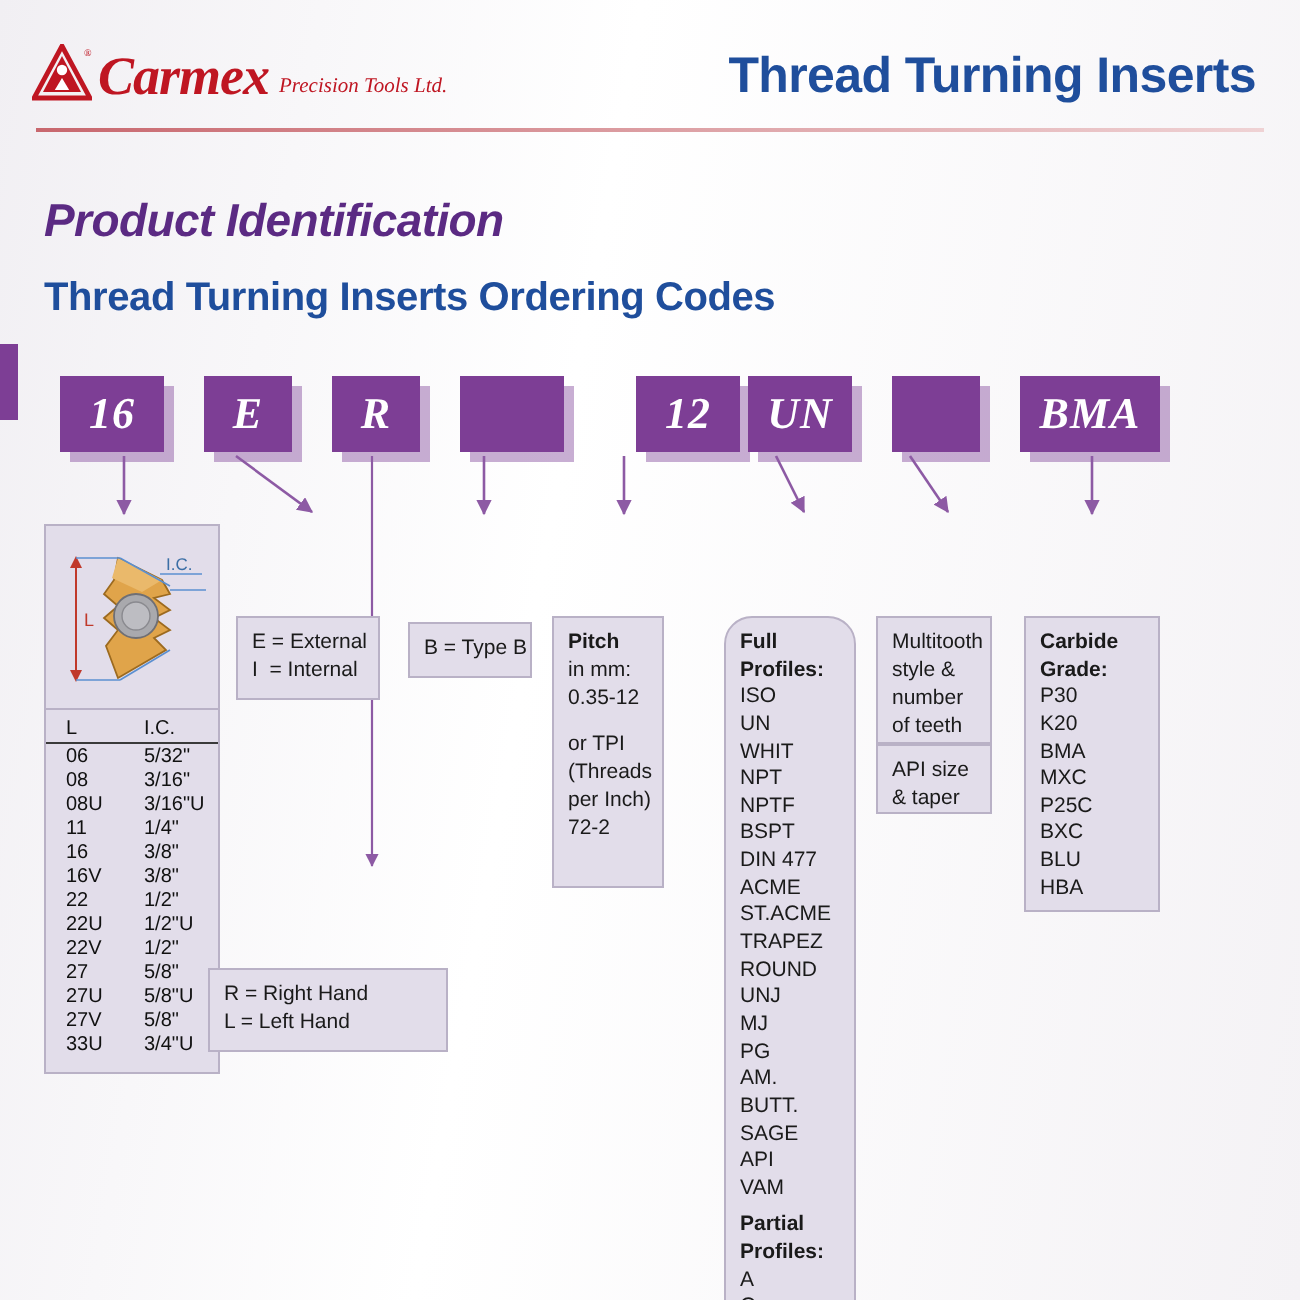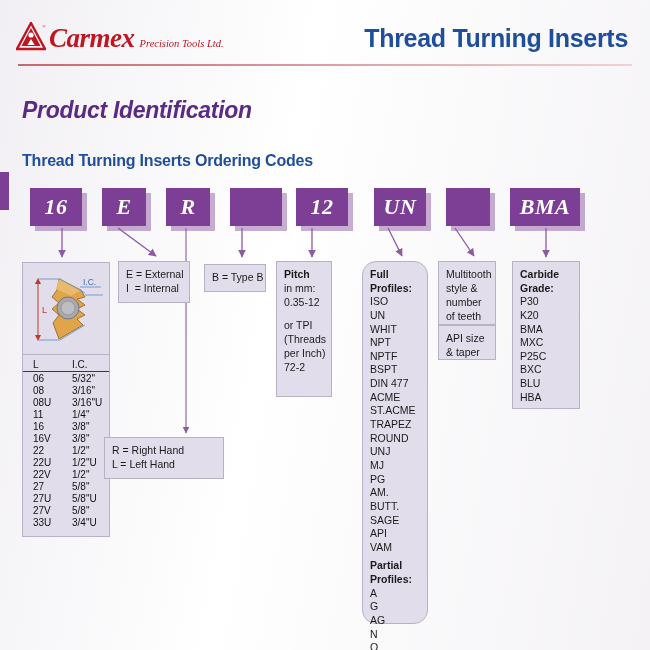--- a/index.html
+++ b/index.html
@@ -22,38 +22,38 @@
   .logo-sub { font-family:"Liberation Serif", serif; font-style:italic; font-weight:normal;
               font-size:10.5px; color:#bf1622; margin-left:5px; margin-bottom:3px; letter-spacing:0px; }
   .header-title { position:absolute; right:22px; top:24px; font-size:25px; font-weight:bold;
                   color:#1f4e9c; letter-spacing:-0.3px; font-family:"Liberation Sans", sans-serif; }
   .header-rule { position:absolute; left:18px; top:64px; width:614px; height:1.5px;
                  background:linear-gradient(90deg,#c8676e,#e0a9ad 60%,#efd2d4); }
 
   
   .prod-title { position:absolute; left:22px; top:97px; font-size:23px; font-weight:bold;
                 font-style:italic; color:#5b2a83; letter-spacing:-0.3px; }
-  .sub-title { position:absolute; left:22px; top:152px; font-size:16px; font-weight:bold;
+  .sub-title { position:absolute; left:22px; top:138px; font-size:20px; font-weight:bold;
                color:#1f4e9c; letter-spacing:-0.2px; }
   .left-tab { position:absolute; left:0px; top:172px; width:9px; height:38px; background:#7d3e95; }
 
   
   .chip { position:absolute; height:38px; background:#7d3e95; color:#ffffff;
           display:flex; align-items:center; justify-content:center;
           font-family:"Liberation Serif", serif; font-style:italic; font-weight:bold;
           font-size:22px; letter-spacing:0.5px;
           box-shadow:5px 5px 0 0 rgba(125,62,149,0.42); }
 
   
   .connectors { position:absolute; left:0; top:0; width:650px; height:650px; pointer-events:none; }
 
   
   .box { position:absolute; background:#e2ddea; border:1px solid #b9b1c6;
          box-sizing:border-box; font-size:10.5px; color:#1a1a1a; line-height:1.33;
-         padding:6px 7px; }
+         padding:6px 7px;margin-top:47px; }
   .box b, .box .hd { font-weight:bold; display:block; }
   .box .ln { display:block; white-space:pre; }
   .box .gap { display:block; height:9px; }
 
   
   .pic-box { position:absolute; left:22px; top:262px; width:88px; height:93px;
              background:#e2ddea; border:1px solid #b9b1c6; box-sizing:border-box; }
   .insert-svg { position:absolute; left:0; top:0; }
 
   
@@ -95,21 +95,21 @@
 
   <div class="prod-title">Product Identification</div>
   <div class="sub-title">Thread Turning Inserts Ordering Codes</div>
   <div class="left-tab"></div>
 
   <div id="chips">
       <div class="chip" style="left: 30px; top: 188px; width: 52px;">16</div>
       <div class="chip" style="left: 102px; top: 188px; width: 44px;">E</div>
       <div class="chip" style="left: 166px; top: 188px; width: 44px;">R</div>
       <div class="chip" style="left: 230px; top: 188px; width: 52px;"></div>
-      <div class="chip" style="left: 296px; top: 188px; width: 52px;">12</div>
+      <div class="chip" style="left: 318px; top: 188px; width: 52px;">12</div>
       <div class="chip" style="left: 374px; top: 188px; width: 52px;">UN</div>
       <div class="chip" style="left: 446px; top: 188px; width: 44px;"></div>
       <div class="chip" style="left: 510px; top: 188px; width: 70px;">BMA</div>
     </div>
 
   <svg class="connectors" viewBox="0 0 650 650">
     <defs>
       <marker id="ah" markerWidth="7" markerHeight="7" refX="5.5" refY="3" orient="auto">
         <path d="M0,0 L6,3 L0,6 z" fill="#8d5aa4"></path>
       </marker>

